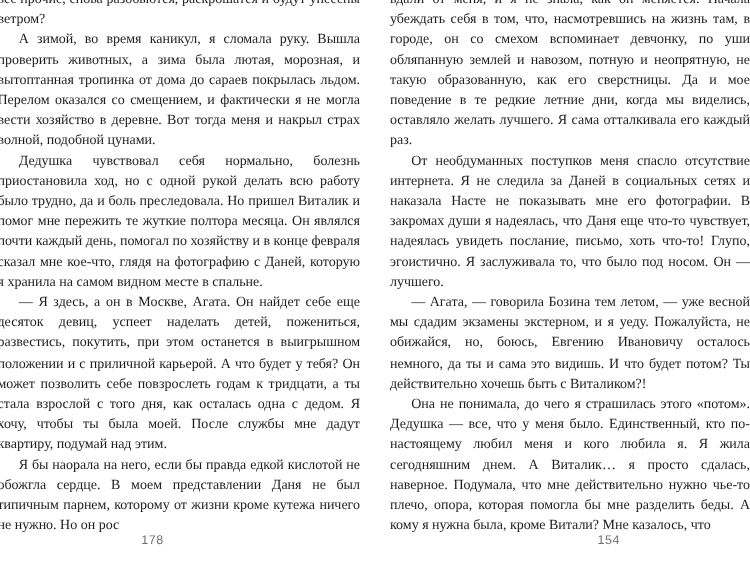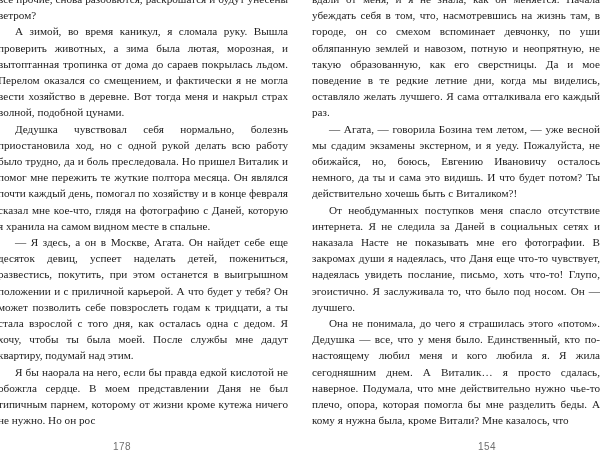--- a/index.html
+++ b/index.html
@@ -56,21 +56,21 @@
     text-align: justify;
   }
   p.para.cont {
     text-indent: 0;
   }
   p.para:last-child {
     text-align-last: left;
   }
   .folio {
     position: absolute;
-    bottom: 13px;
+    bottom: 27px;
     font-size: 10px;
     color: #6f6f6f;
     letter-spacing: 0.4px;
     font-family: "Liberation Sans", sans-serif;
   }
   .page-left .folio {
     left: 113px;
   }
   .page-right .folio {
     left: 166px;
@@ -88,20 +88,20 @@
       <p class="para">Дедушка чувствовал себя нормально, болезнь приостановила ход, но с одной рукой делать всю работу было трудно, да и боль преследовала. Но пришел Виталик и помог мне пережить те жуткие полтора месяца. Он являлся почти каждый день, помогал по хозяйству и в конце февраля сказал мне кое-что, глядя на фотографию с Даней, которую я хранила на самом видном месте в спальне.</p>
       <p class="para">— Я здесь, а он в Москве, Агата. Он найдет себе еще десяток девиц, успеет наделать детей, пожениться, развестись, покутить, при этом останется в выигрышном положении и с приличной карьерой. А что будет у тебя? Он может позволить себе повзрослеть годам к тридцати, а ты стала взрослой с того дня, как осталась одна с дедом. Я хочу, чтобы ты была моей. После службы мне дадут квартиру, подумай над этим.</p>
       <p class="para">Я бы наорала на него, если бы правда едкой кислотой не обожгла сердце. В моем представлении Даня не был типичным парнем, которому от жизни кроме кутежа ничего не нужно. Но он рос</p>
     </div>
     <div class="folio">178</div>
   </div>
 
   <div class="page page-right">
     <div class="text-column">
       <p class="para cont">вдали от меня, и я не знала, как он меняется. Начала убеждать себя в том, что, насмотревшись на жизнь там, в городе, он со смехом вспоминает девчонку, по уши обляпанную землей и навозом, потную и неопрятную, не такую образованную, как его сверстницы. Да и мое поведение в те редкие летние дни, когда мы виделись, оставляло желать лучшего. Я сама отталкивала его каждый раз.</p>
+      <p class="para">От необдуманных поступков меня спасло отсутствие интернета. Я не следила за Даней в социальных сетях и наказала Насте не показывать мне его фотографии. В закромах души я надеялась, что Даня еще что-то чувствует, надеялась увидеть послание, письмо, хоть что-то! Глупо, эгоистично. Я заслуживала то, что было под носом. Он — лучшего.</p>
       <p class="para">— Агата, — говорила Бозина тем летом, — уже весной мы сдадим экзамены экстерном, и я уеду. Пожалуйста, не обижайся, но, боюсь, Евгению Ивановичу осталось немного, да ты и сама это видишь. И что будет потом? Ты действительно хочешь быть с Виталиком?!</p>
-      <p class="para">От необдуманных поступков меня спасло отсутствие интернета. Я не следила за Даней в социальных сетях и наказала Насте не показывать мне его фотографии. В закромах души я надеялась, что Даня еще что-то чувствует, надеялась увидеть послание, письмо, хоть что-то! Глупо, эгоистично. Я заслуживала то, что было под носом. Он — лучшего.</p>
       <p class="para">Она не понимала, до чего я страшилась этого «потом». Дедушка — все, что у меня было. Единственный, кто по-настоящему любил меня и кого любила я. Я жила сегодняшним днем. А Виталик… я просто сдалась, наверное. Подумала, что мне действительно нужно чье-то плечо, опора, которая помогла бы мне разделить беды. А кому я нужна была, кроме Витали? Мне казалось, что</p>
     </div>
     <div class="folio">154</div>
   </div>
 
 </div>
 
 </body></html>

